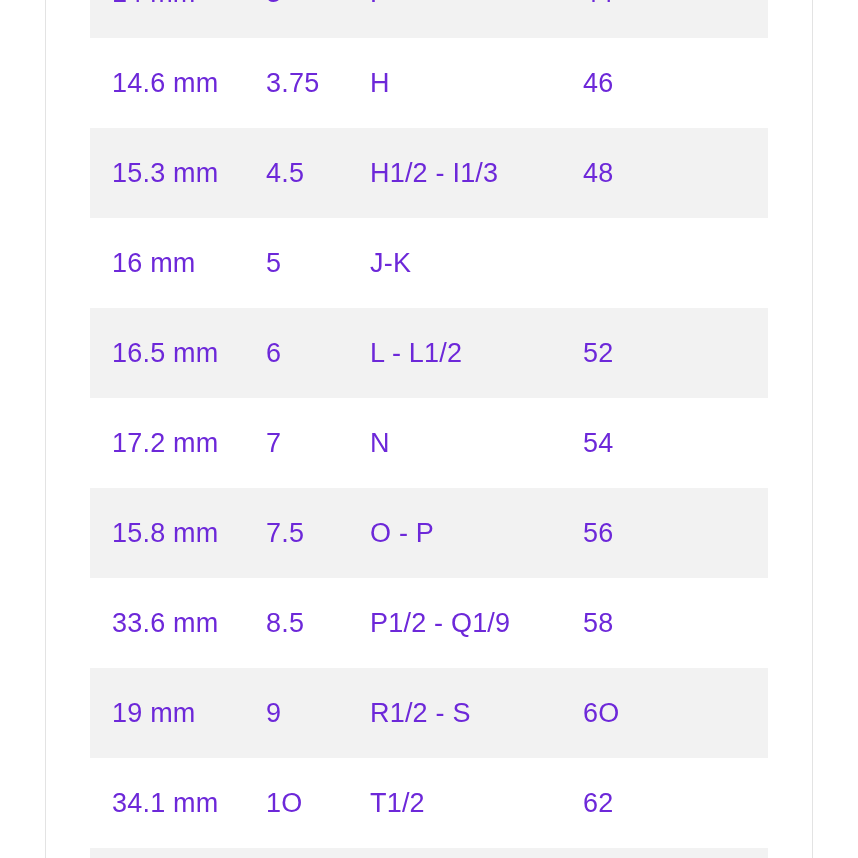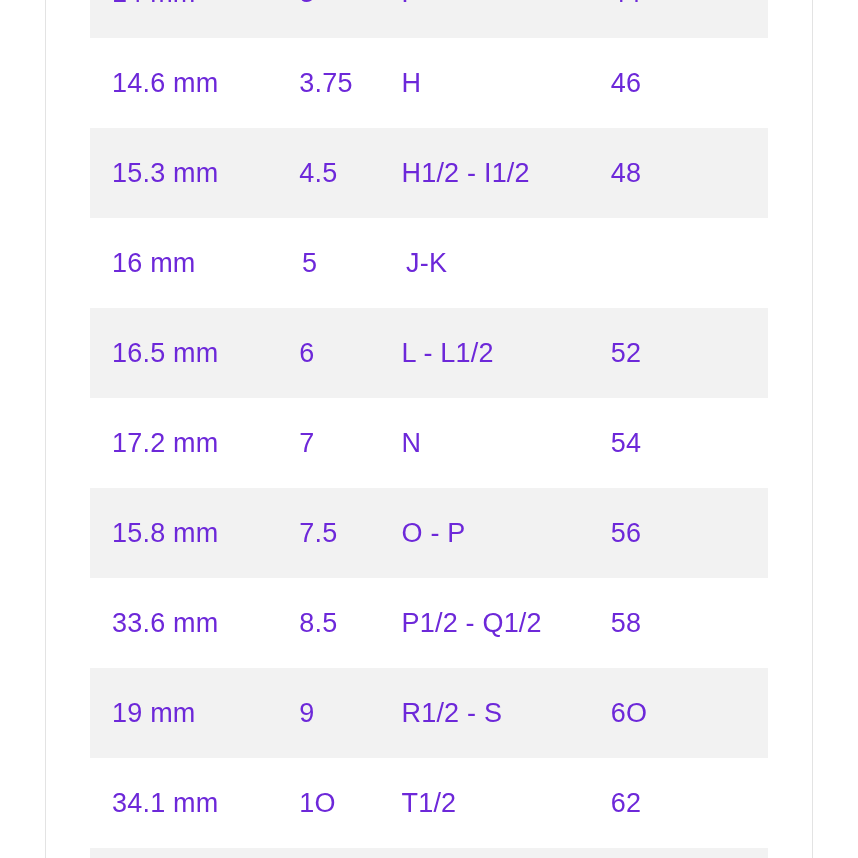--- a/index.html
+++ b/index.html
@@ -53,21 +53,21 @@
 
   .cell {
     color: #6d28d9;
     font-size: 27px;
     font-weight: 400;
     letter-spacing: 0.2px;
     white-space: nowrap;
     line-height: 1;
   }
   .col-diameter   { width: 176px; padding-left: 22px; box-sizing: border-box; }
-  .col-us         { width: 104px; margin-left: 36px; }
+  .col-us         { width: 104px; }
   .col-uk         { width: 213px; }
   .col-eu         { width: 160px; }
 </style>
 </head>
 <body>
 
 <div id="page">
 
   <div class="page-rule left"></div>
   <div class="page-rule right"></div>
@@ -81,21 +81,21 @@
       </div>
       <div class="size-row">
         <div class="cell col-diameter">14.6 mm</div>
         <div class="cell col-us">3.75</div>
         <div class="cell col-uk">H</div>
         <div class="cell col-eu">46</div>
       </div>
       <div class="size-row striped">
         <div class="cell col-diameter">15.3 mm</div>
         <div class="cell col-us">4.5</div>
-        <div class="cell col-uk">H1/2 - I1/2</div>
+        <div class="cell col-uk">H1/2 - I1/3</div>
         <div class="cell col-eu">48</div>
       </div>
       <div class="size-row">
         <div class="cell col-diameter">16 mm</div>
         <div class="cell col-us">5</div>
         <div class="cell col-uk">J-K</div>
       </div>
       <div class="size-row striped">
         <div class="cell col-diameter">16.5 mm</div>
         <div class="cell col-us">6</div>
@@ -110,21 +110,21 @@
       </div>
       <div class="size-row striped">
         <div class="cell col-diameter">15.8 mm</div>
         <div class="cell col-us">7.5</div>
         <div class="cell col-uk">O - P</div>
         <div class="cell col-eu">56</div>
       </div>
       <div class="size-row">
         <div class="cell col-diameter">33.6 mm</div>
         <div class="cell col-us">8.5</div>
-        <div class="cell col-uk">P1/2 - Q1/2</div>
+        <div class="cell col-uk">P1/2 - Q1/9</div>
         <div class="cell col-eu">58</div>
       </div>
       <div class="size-row striped">
         <div class="cell col-diameter">19 mm</div>
         <div class="cell col-us">9</div>
         <div class="cell col-uk">R1/2 - S</div>
         <div class="cell col-eu">6O</div>
       </div>
       <div class="size-row">
         <div class="cell col-diameter">34.1 mm</div>

